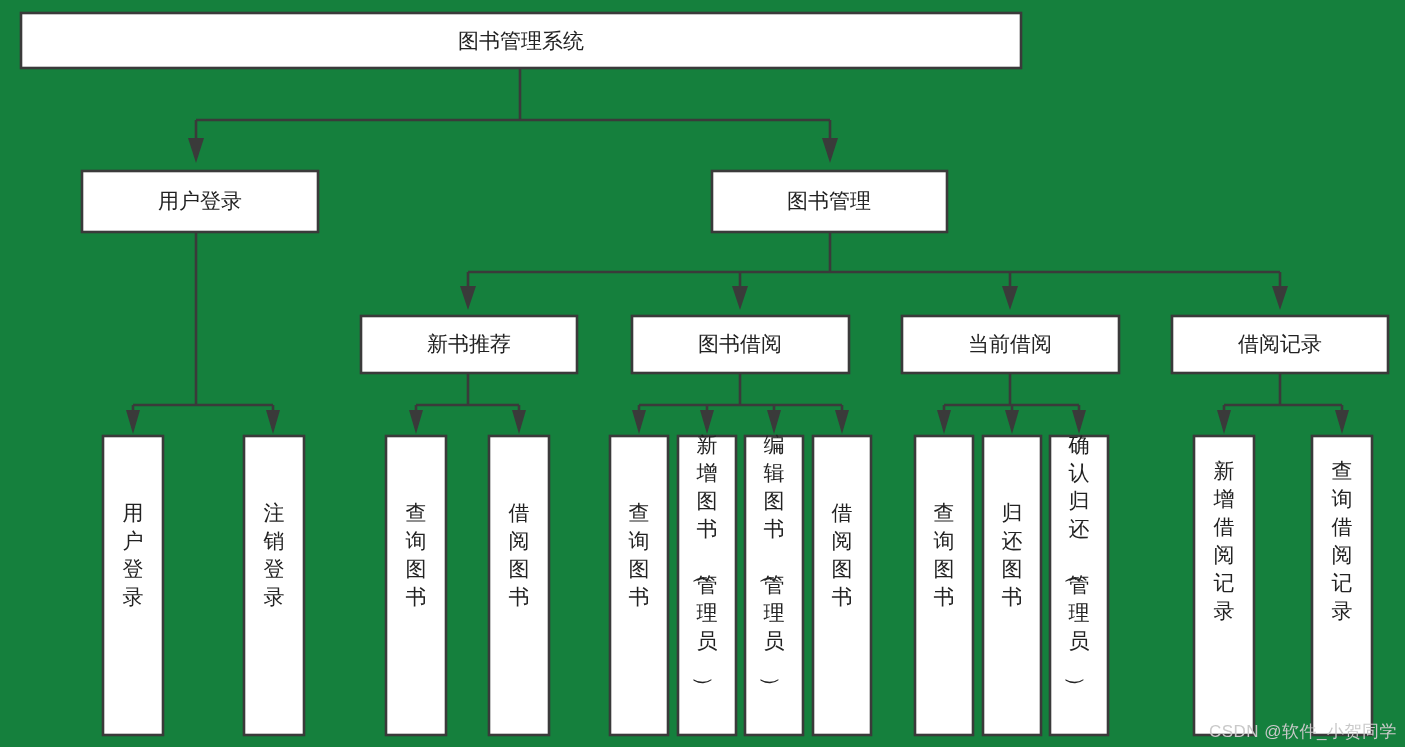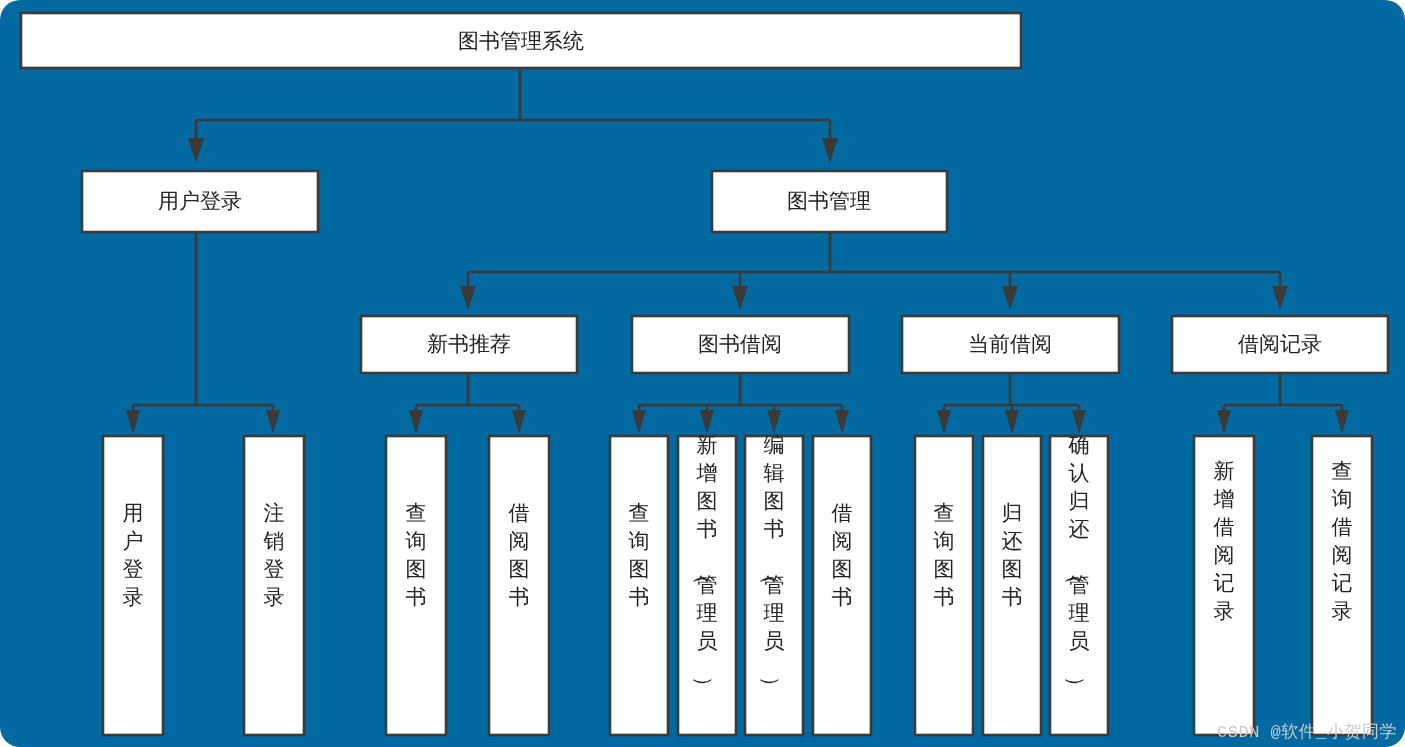--- a/index.html
+++ b/index.html
@@ -7,23 +7,22 @@
     padding: 0;
     background: #ffffff;
   }
   body {
     font-family: "Liberation Sans", "DejaVu Sans", sans-serif;
   }
   #diagram-root {
     position: relative;
     width: 1405px;
     height: 747px;
-    background: #0369a1;
+    background: #15803d;
     overflow: hidden;
-    border-radius: 20px;
   }
   svg#tree-svg {
     position: absolute;
     left: 0;
     top: 0;
     width: 1405px;
     height: 747px;
   }
   .node-box {
     fill: #ffffff;
@@ -52,21 +51,21 @@
     font-family: "Liberation Sans", "DejaVu Sans", sans-serif;
     font-size: 21px;
     text-anchor: middle;
   }
   .watermark {
     position: absolute;
     right: 8px;
     bottom: 4px;
     color: #c9c9c9;
     font-size: 17px;
-    font-family: Liberation Mono, monospace;
+    font-family: Liberation Sans, sans-serif;
     letter-spacing: 0.5px;
     white-space: nowrap;
     user-select: none;
   }
 </style>
 </head>
 <body>
 
 <div id="diagram-root">
 

